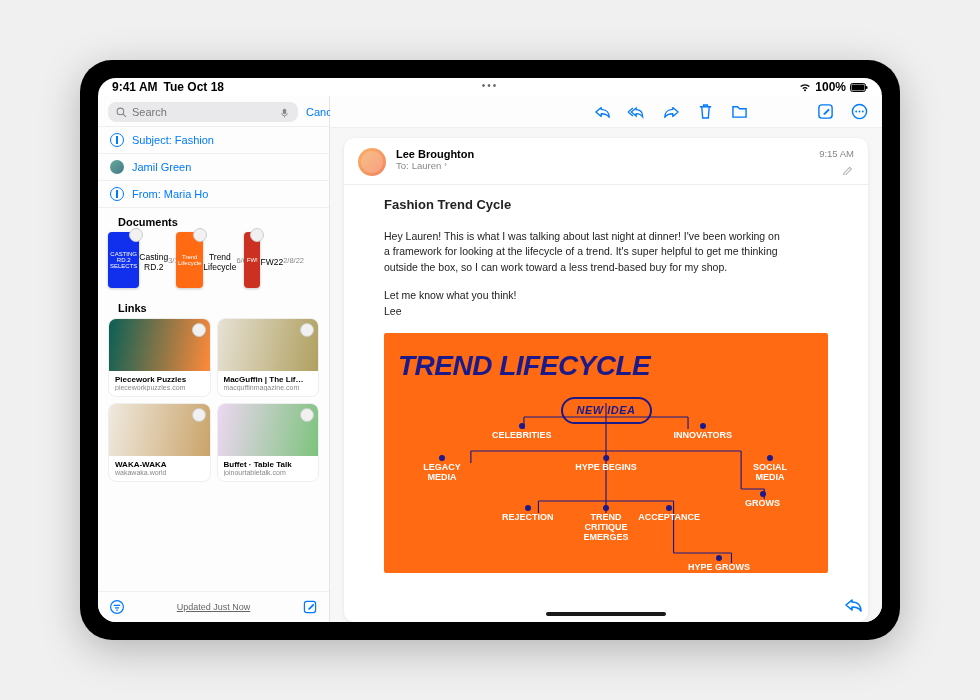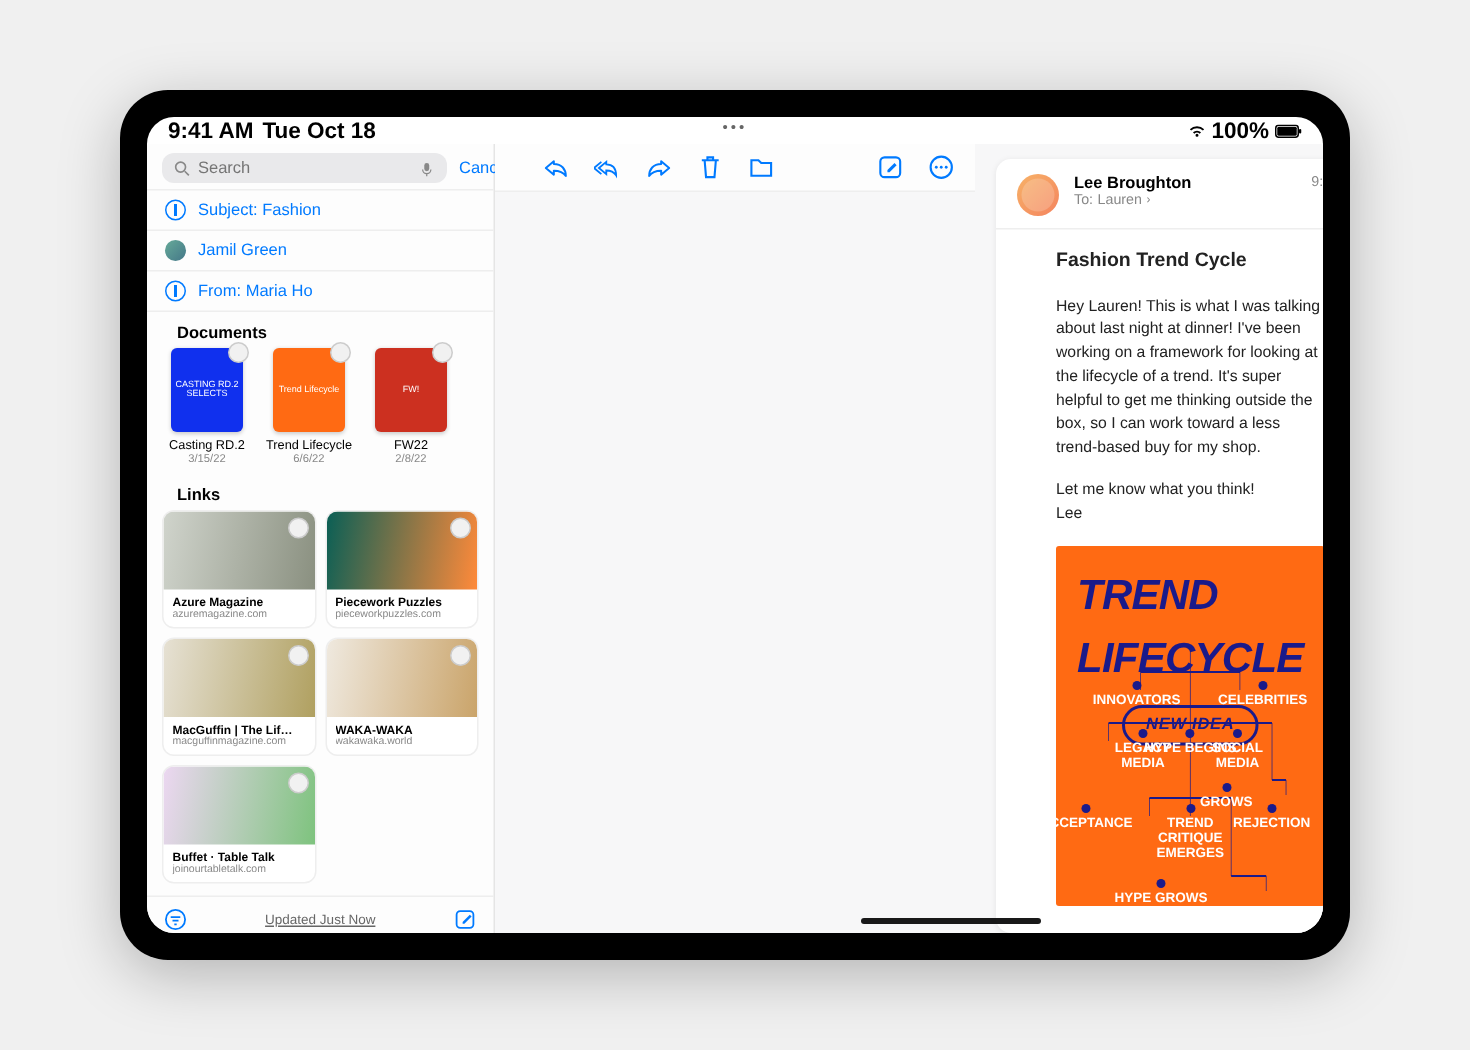--- a/index.html
+++ b/index.html
@@ -21,21 +21,21 @@
   .screen {
     width: 100%; height: 100%;
     background: #fff;
     border-radius: 18px;
     overflow: hidden;
     display: flex; flex-direction: column;
   }
   .status-bar {
     height: 18px;
     display: flex; align-items: center; justify-content: space-between;
-    padding: 0 14px; font-size: 15px; color: #000; font-weight: 600;
+    padding: 0 14px; font-size: 12px; color: #000; font-weight: 600;
   }
   .status-left { display:flex; gap:6px; align-items:center; }
   .status-right { display:flex; gap:4px; align-items:center; }
   .wifi-icon, .battery-icon { display:inline-flex; align-items:center; }
   .multitask-dots { position:absolute; top:20px; left:50%; transform:translateX(-50%); font-size:10px; letter-spacing:2px; color:#666; }
   .app { flex:1; display:flex; overflow:hidden; }
   
   .sidebar {
     width: 232px; border-right:1px solid #e5e5e5;
     display:flex; flex-direction:column; background:#fdfdfd;
@@ -54,21 +54,21 @@
   .filter-row {
     display:flex; align-items:center; gap:8px;
     padding:6px 12px; border-bottom:1px solid #eee;
     font-size:11px; color:#007aff;
   }
   .filter-icon { width:14px; height:14px; border:1.5px solid #007aff; border-radius:50%; position:relative; flex-shrink:0;}
   .filter-icon::after{ content:""; position:absolute; top:2px; bottom:2px; left:5px; width:1.5px; background:#007aff; }
   .avatar-small { width:14px; height:14px; border-radius:50%; background:#888; flex-shrink:0;}
   .section-title { font-size:11px; font-weight:700; padding:8px 20px 4px; color:#000; }
   .doc-row { display:flex; gap:8px; padding:0 10px 6px; }
-  .doc-item { width:60px; display:flex; flex-direction:column; align-items:center; }
+  .doc-item { width:60px; display:flex; flex-direction:row; align-items:center; }
   .doc-thumb {
     width:48px; height:56px; border-radius:4px; position:relative;
     font-size:6px; color:#fff; display:flex; align-items:center; justify-content:center; text-align:center; padding:2px;
     box-shadow:0 1px 3px rgba(0,0,0,0.2);
   }
   .doc-badge { position:absolute; top:-4px; right:-4px; width:14px; height:14px; border-radius:50%; background:#f1f1f1; border:1px solid #ccc;}
   .doc-label { font-size:8.5px; margin-top:3px; text-align:center; color:#000; }
   .doc-date { font-size:7.5px; color:#888; }
   .links-grid {
     display:grid; grid-template-columns:1fr 1fr; gap:6px; padding:0 10px 8px;
@@ -81,21 +81,21 @@
   .link-meta { padding:4px 6px 5px; }
   .link-title { font-size:8px; font-weight:600; color:#000; white-space:nowrap; overflow:hidden; text-overflow:ellipsis;}
   .link-url { font-size:7px; color:#888; white-space:nowrap; overflow:hidden; text-overflow:ellipsis;}
   .sidebar-footer {
     margin-top:auto; border-top:1px solid #eee;
     display:flex; align-items:center; justify-content:space-between;
     padding:6px 10px; font-size:9px; color:#666;text-decoration:underline;
   }
   .sf-icon { color:#007aff; width:18px; height:18px; display:flex; align-items:center; justify-content:center;}
   
-  .main { flex:1; display:flex; flex-direction:row; background:#f7f7f8; position:relative;}
+  .main { flex:1; display:flex; flex-direction:column; background:#f7f7f8; position:relative;}
   .toolbar {
     height:32px; display:flex; align-items:center; justify-content:flex-end;
     gap:18px; padding:0 14px; background:#fdfdfd; border-bottom:1px solid #eee;
   }
   .toolbar-group { display:flex; gap:16px; align-items:center; }
   .tb-spacer { flex:1; }
   .tb-icon { color:#007aff; width:18px; height:18px; display:flex; align-items:center; justify-content:center;}
   .message-card {
     margin:10px 14px 0; background:#fff; border-radius:10px;
     box-shadow:0 1px 4px rgba(0,0,0,0.08);
@@ -234,29 +234,20 @@
                 <span class="doc-badge"></span>
               </div>
             <div class="doc-label">FW22</div>
             <div class="doc-date">2/8/22</div>
           </div>
         </div>
 
         <div class="section-title">Links</div>
         <div class="links-grid">
           <div class="link-card">
-            <div class="link-thumb" style="background:linear-gradient(100deg,#d0d4cc,#8a9080);">
-                <span class="doc-badge"></span>
-              </div>
-            <div class="link-meta">
-                <div class="link-title">Azure Magazine</div>
-                <div class="link-url">azuremagazine.com</div>
-              </div>
-          </div>
-          <div class="link-card">
             <div class="link-thumb" style="background:linear-gradient(100deg,#0a5f55,#ff8a3a);">
                 <span class="doc-badge"></span>
               </div>
             <div class="link-meta">
                 <div class="link-title">Piecework Puzzles</div>
                 <div class="link-url">pieceworkpuzzles.com</div>
               </div>
           </div>
           <div class="link-card">
             <div class="link-thumb" style="background:linear-gradient(100deg,#e6e1d4,#b0a060);">

